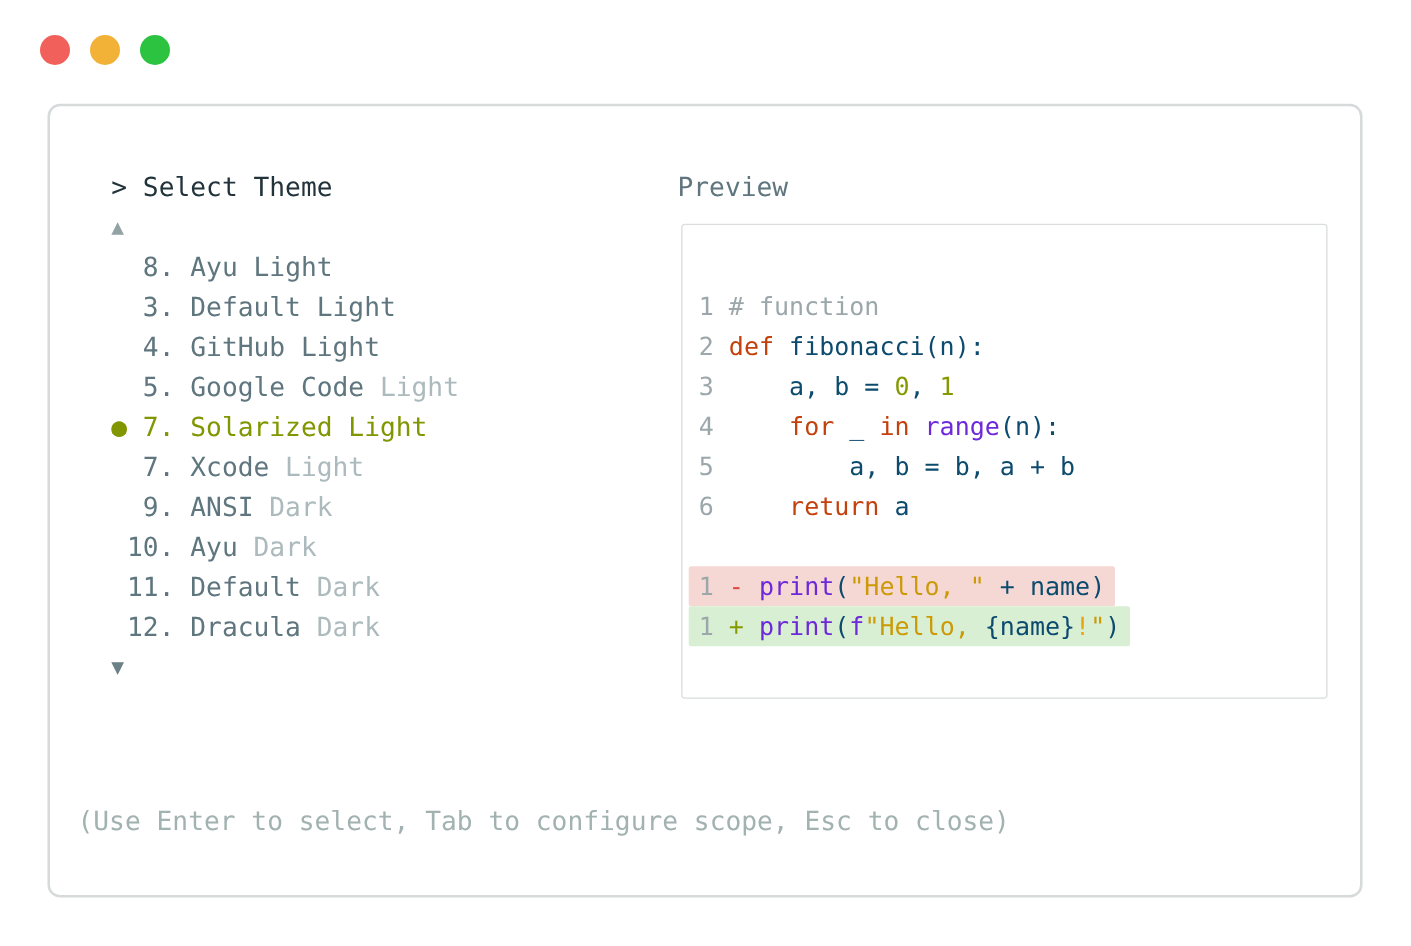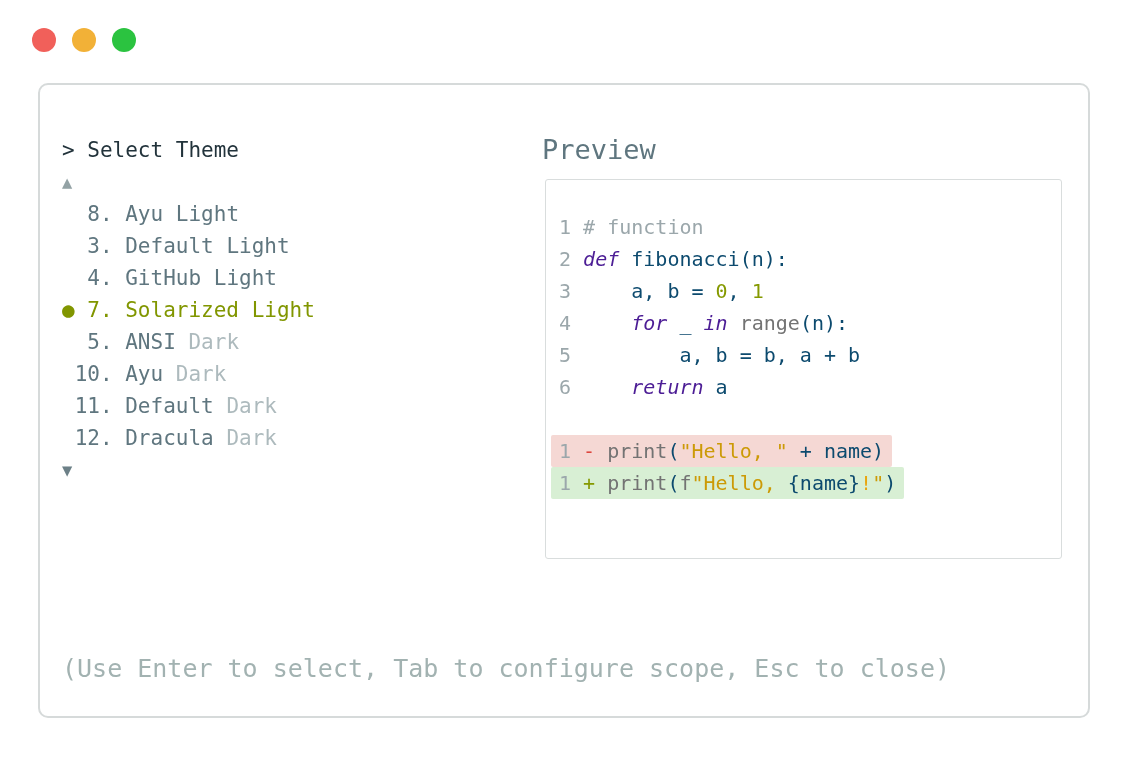--- a/index.html
+++ b/index.html
@@ -9,46 +9,46 @@
   
   .traffic{position:absolute;left:32px;top:28px;display:flex;gap:16px;}
   .light{width:24px;height:24px;border-radius:50%;}
 
   
   .panel{position:absolute;left:38px;top:83px;width:1052px;height:635px;
          border:2px solid #d6dada;border-radius:10px;background:#ffffff;box-sizing:border-box;}
 
   
   .picker{position:absolute;left:22px;top:49px;}
-  .pline{height:32px;line-height:32px;font-size:21px;white-space:pre;}
+  .pline{height:32px;line-height:32px;font-size:21px;white-space:pre;margin-left:27px;}
   .header{color:#22333b;}
   .arrow-up{color:#93a2a5;font-size:17px;}
   .arrow-down{color:#6c8087;font-size:17px;}
   .t-main{color:#5f767f;}
   .t-faded{color:#adbabd;}
   .row-selected .t-main,.row-selected .t-faded,.row-selected .t-marker{color:#819600;}
   .t-marker{color:#819600;}
-  .help{position:absolute;left:22px;top:568px;height:32px;line-height:32px;
-        font-size:25px;white-space:pre;color:#a2b2b1;}
+  .help{position:absolute;left:22px;top:556px;height:32px;line-height:32px;
+        font-size:21px;white-space:pre;color:#a2b2b1;}
 
   
   .preview-title{position:absolute;left:502px;top:49px;height:32px;line-height:32px;
-                 font-size:27px;color:#5f767f;white-space:pre;}
+                 font-size:21px;color:#5f767f;white-space:pre;}
   .preview-box{position:absolute;left:505px;top:94px;width:517px;height:380px;
                border:1.5px solid #d9dddd;border-radius:3px;background:#ffffff;box-sizing:border-box;}
-  .code{position:absolute;left:5px;top:31px;}
+  .code{position:absolute;left:5px;top:49px;}
   .code-line{height:32px;line-height:32px;font-size:20px;white-space:pre;}
   .linewrap{display:inline-block;height:32px;line-height:32px;padding:0 8px;border-radius:2px;}
   .diff-removed{background:#f5d8d4;}
   .diff-added{background:#d8efd4;}
   .lineno{color:#9ba7ab;}
   .tk-comment{color:#9ba7ab;}
   .tk-code{color:#0c4a6e;}
-  .tk-kw{color:#4c1d95;font-style:italic;}
-  .tk-fn{color:#737373;}
+  .tk-kw{color:#c2410c;}
+  .tk-fn{color:#6d28d9;}
   .tk-num{color:#859900;}
   .tk-str{color:#cc9a06;}
   .tk-minus{color:#dd453d;}
   .tk-plus{color:#859900;}
   .tk-bang{color:#e8a50e;}
 </style>
 </head>
 <body>
 
 <div class="traffic">
@@ -59,22 +59,24 @@
 
 <div class="panel">
 
   <div class="picker">
     <div class="pline header">&gt; Select Theme</div>
     <div class="pline arrow-up">▲</div>
     <div>
         <div class="pline"><span class="t-marker"> </span><span class="t-main"> 8. Ayu</span><span class="t-main"> Light</span></div>
         <div class="pline"><span class="t-marker"> </span><span class="t-main"> 3. Default</span><span class="t-main"> Light</span></div>
         <div class="pline"><span class="t-marker"> </span><span class="t-main"> 4. GitHub</span><span class="t-main"> Light</span></div>
+        <div class="pline"><span class="t-marker"> </span><span class="t-main"> 5. Google Code</span><span class="t-faded"> Light</span></div>
         <div class="pline row-selected"><span class="t-marker">●</span><span class="t-main"> 7. Solarized</span><span class="t-main"> Light</span></div>
-        <div class="pline"><span class="t-marker"> </span><span class="t-main"> 5. ANSI</span><span class="t-faded"> Dark</span></div>
+        <div class="pline"><span class="t-marker"> </span><span class="t-main"> 7. Xcode</span><span class="t-faded"> Light</span></div>
+        <div class="pline"><span class="t-marker"> </span><span class="t-main"> 9. ANSI</span><span class="t-faded"> Dark</span></div>
         <div class="pline"><span class="t-marker"> </span><span class="t-main">10. Ayu</span><span class="t-faded"> Dark</span></div>
         <div class="pline"><span class="t-marker"> </span><span class="t-main">11. Default</span><span class="t-faded"> Dark</span></div>
         <div class="pline"><span class="t-marker"> </span><span class="t-main">12. Dracula</span><span class="t-faded"> Dark</span></div>
       </div>
     <div class="pline arrow-down">▼</div>
   </div>
 
   <div class="help">(Use Enter to select, Tab to configure scope, Esc to close)</div>
 
   <div class="preview-title">Preview</div>

